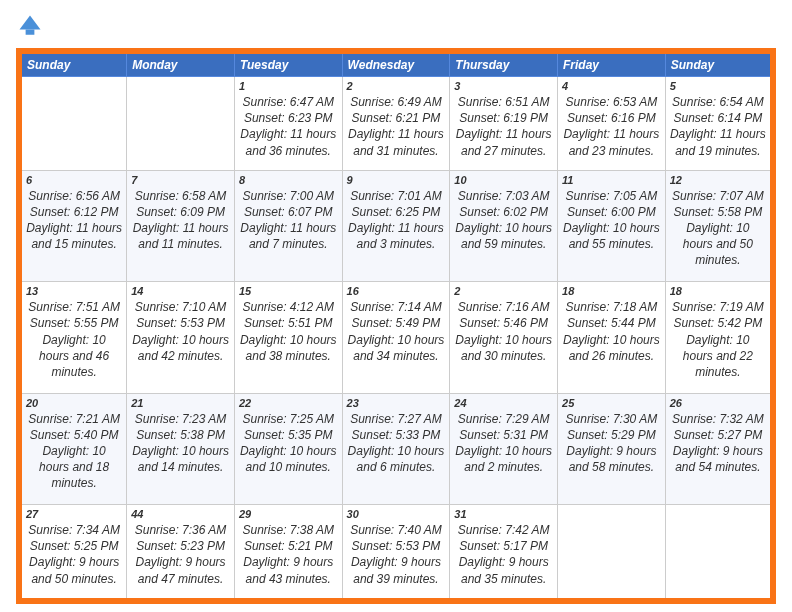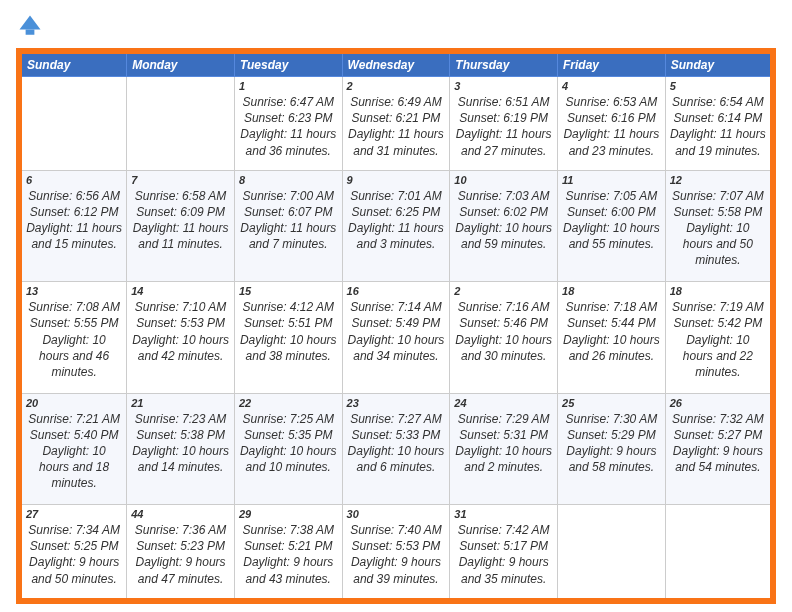--- a/index.html
+++ b/index.html
@@ -211,21 +211,21 @@
           <td>
             <span class="day-num">12</span>
             <div class="day-info">Sunrise: 7:07 AM
 Sunset: 5:58 PM
 Daylight: 10 hours and 50 minutes.</div>
           </td>
         </tr>
         <tr>
           <td>
             <span class="day-num">13</span>
-            <div class="day-info">Sunrise: 7:08 AM
+            <div class="day-info">Sunrise: 7:51 AM
 Sunset: 5:55 PM
 Daylight: 10 hours and 46 minutes.</div>
           </td>
           <td>
             <span class="day-num">14</span>
             <div class="day-info">Sunrise: 7:10 AM
 Sunset: 5:53 PM
 Daylight: 10 hours and 42 minutes.</div>
           </td>
           <td>

